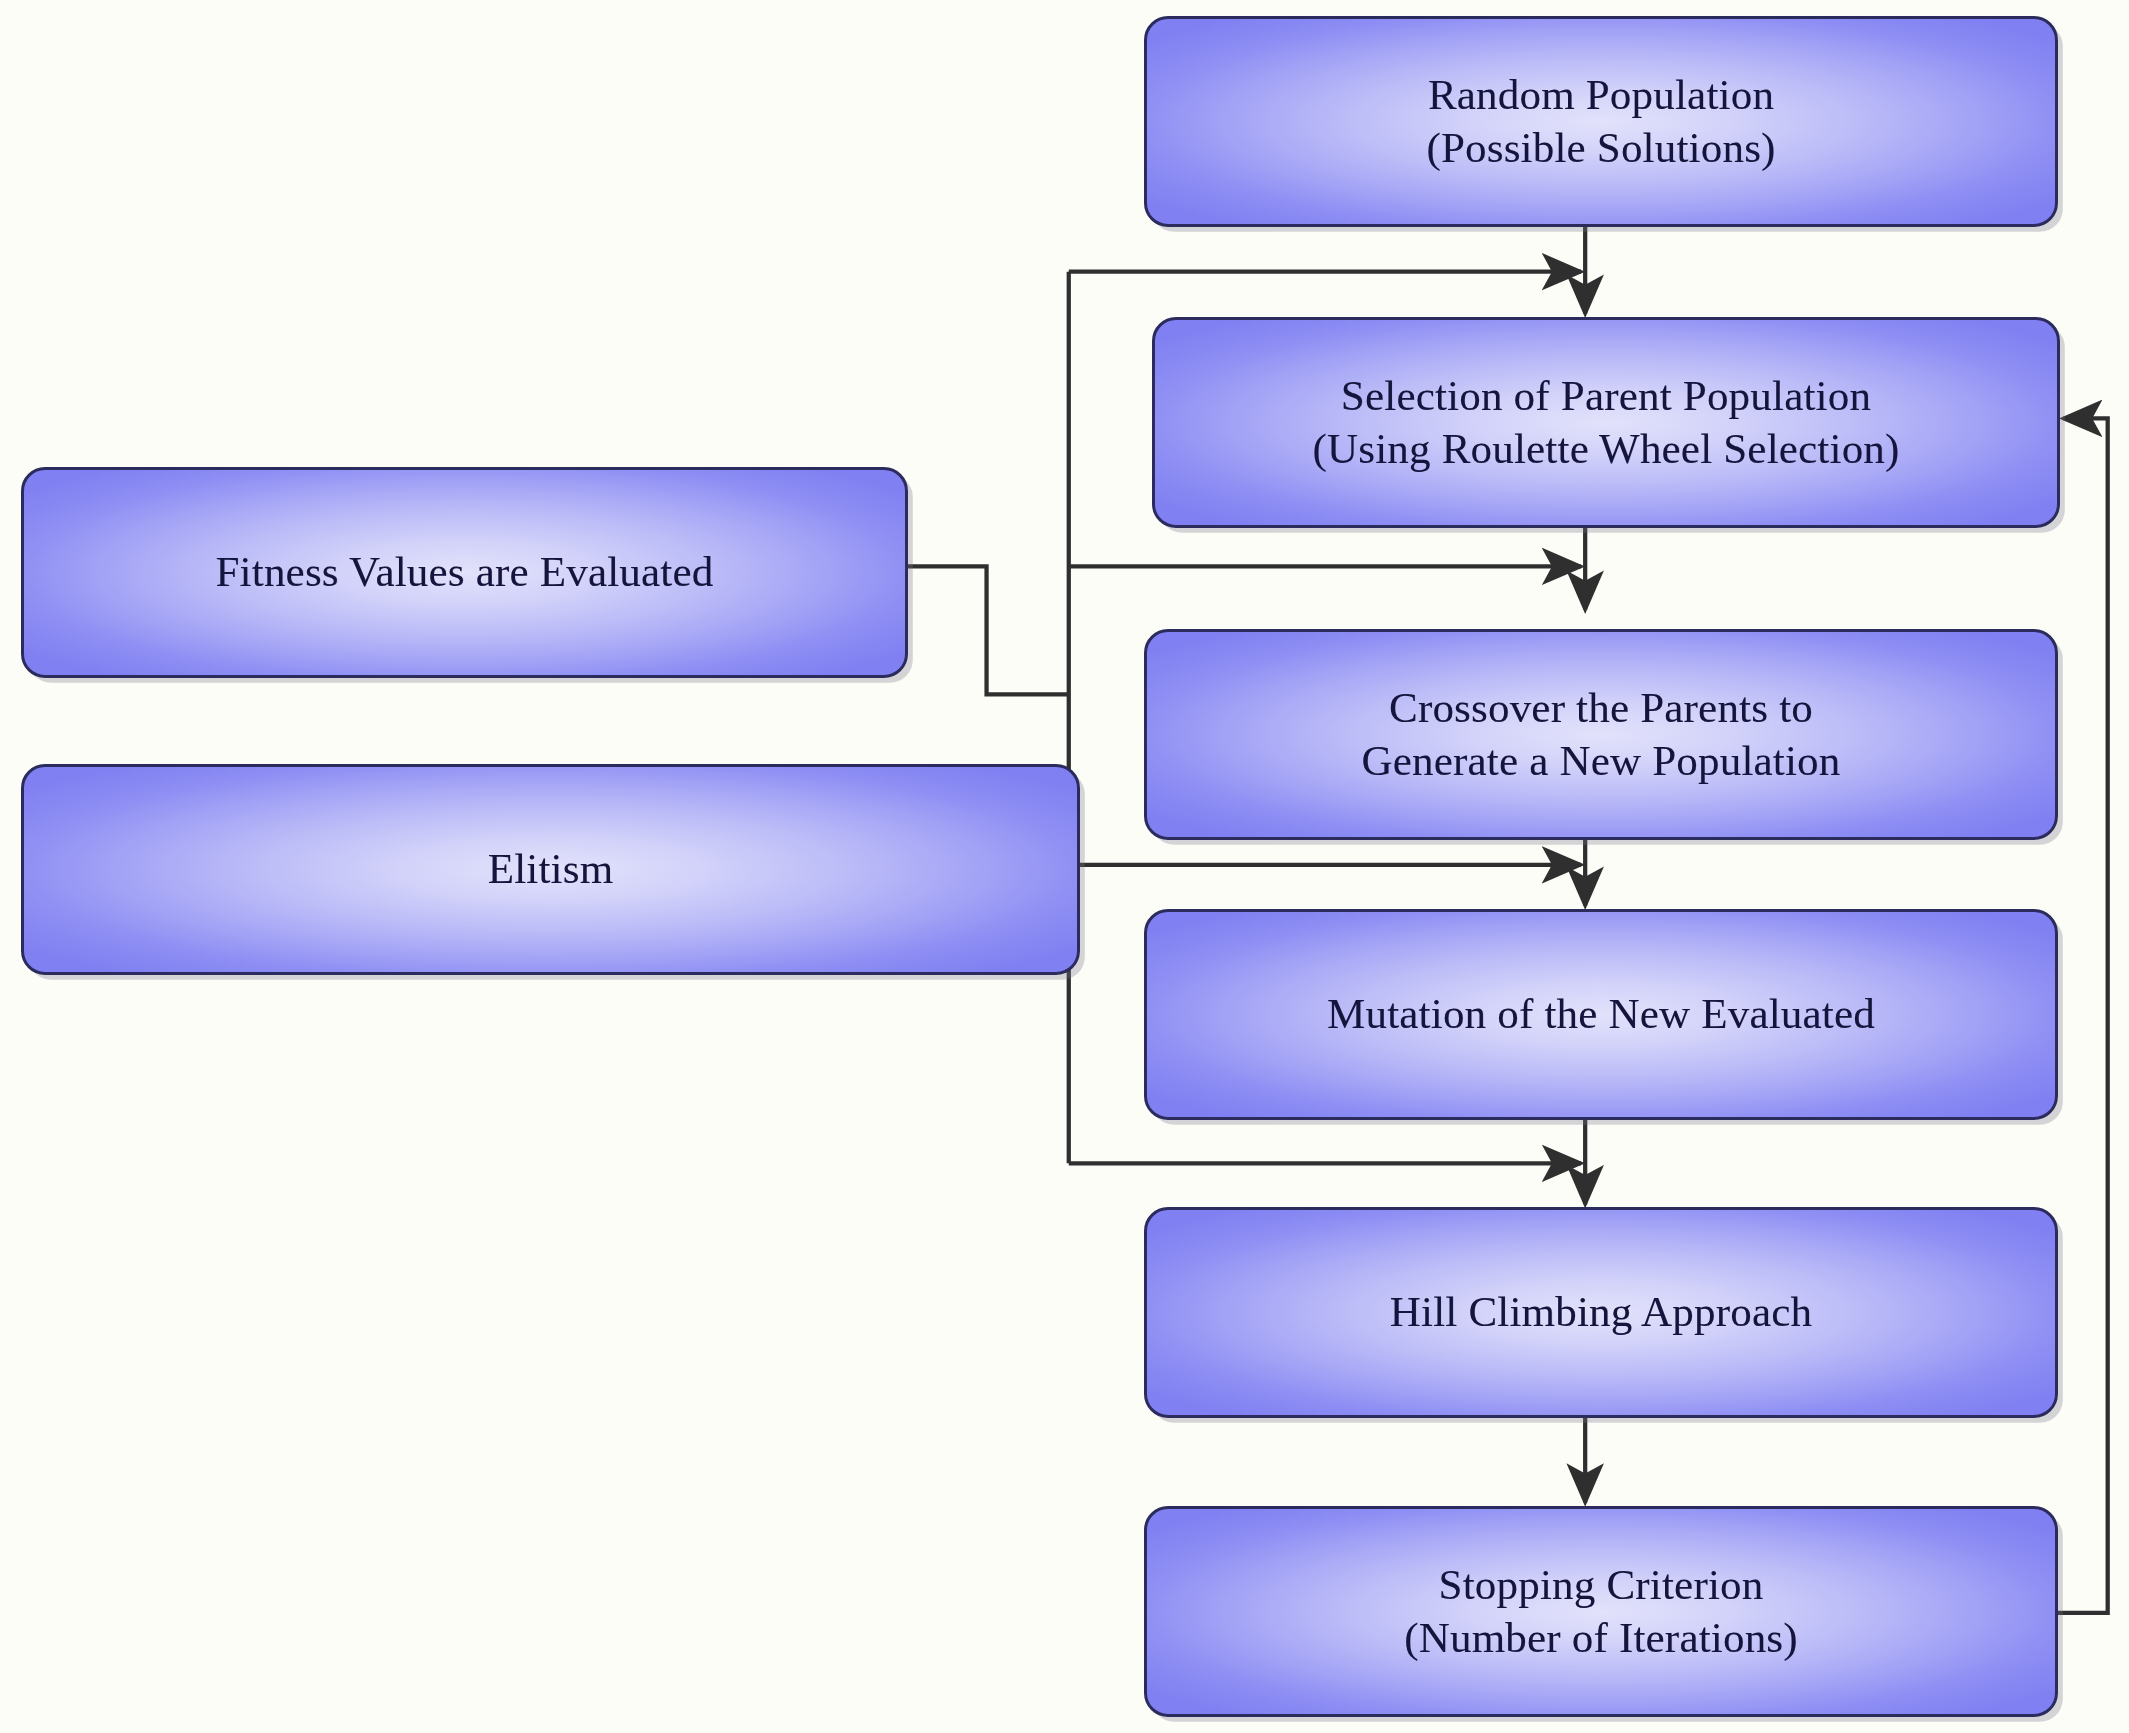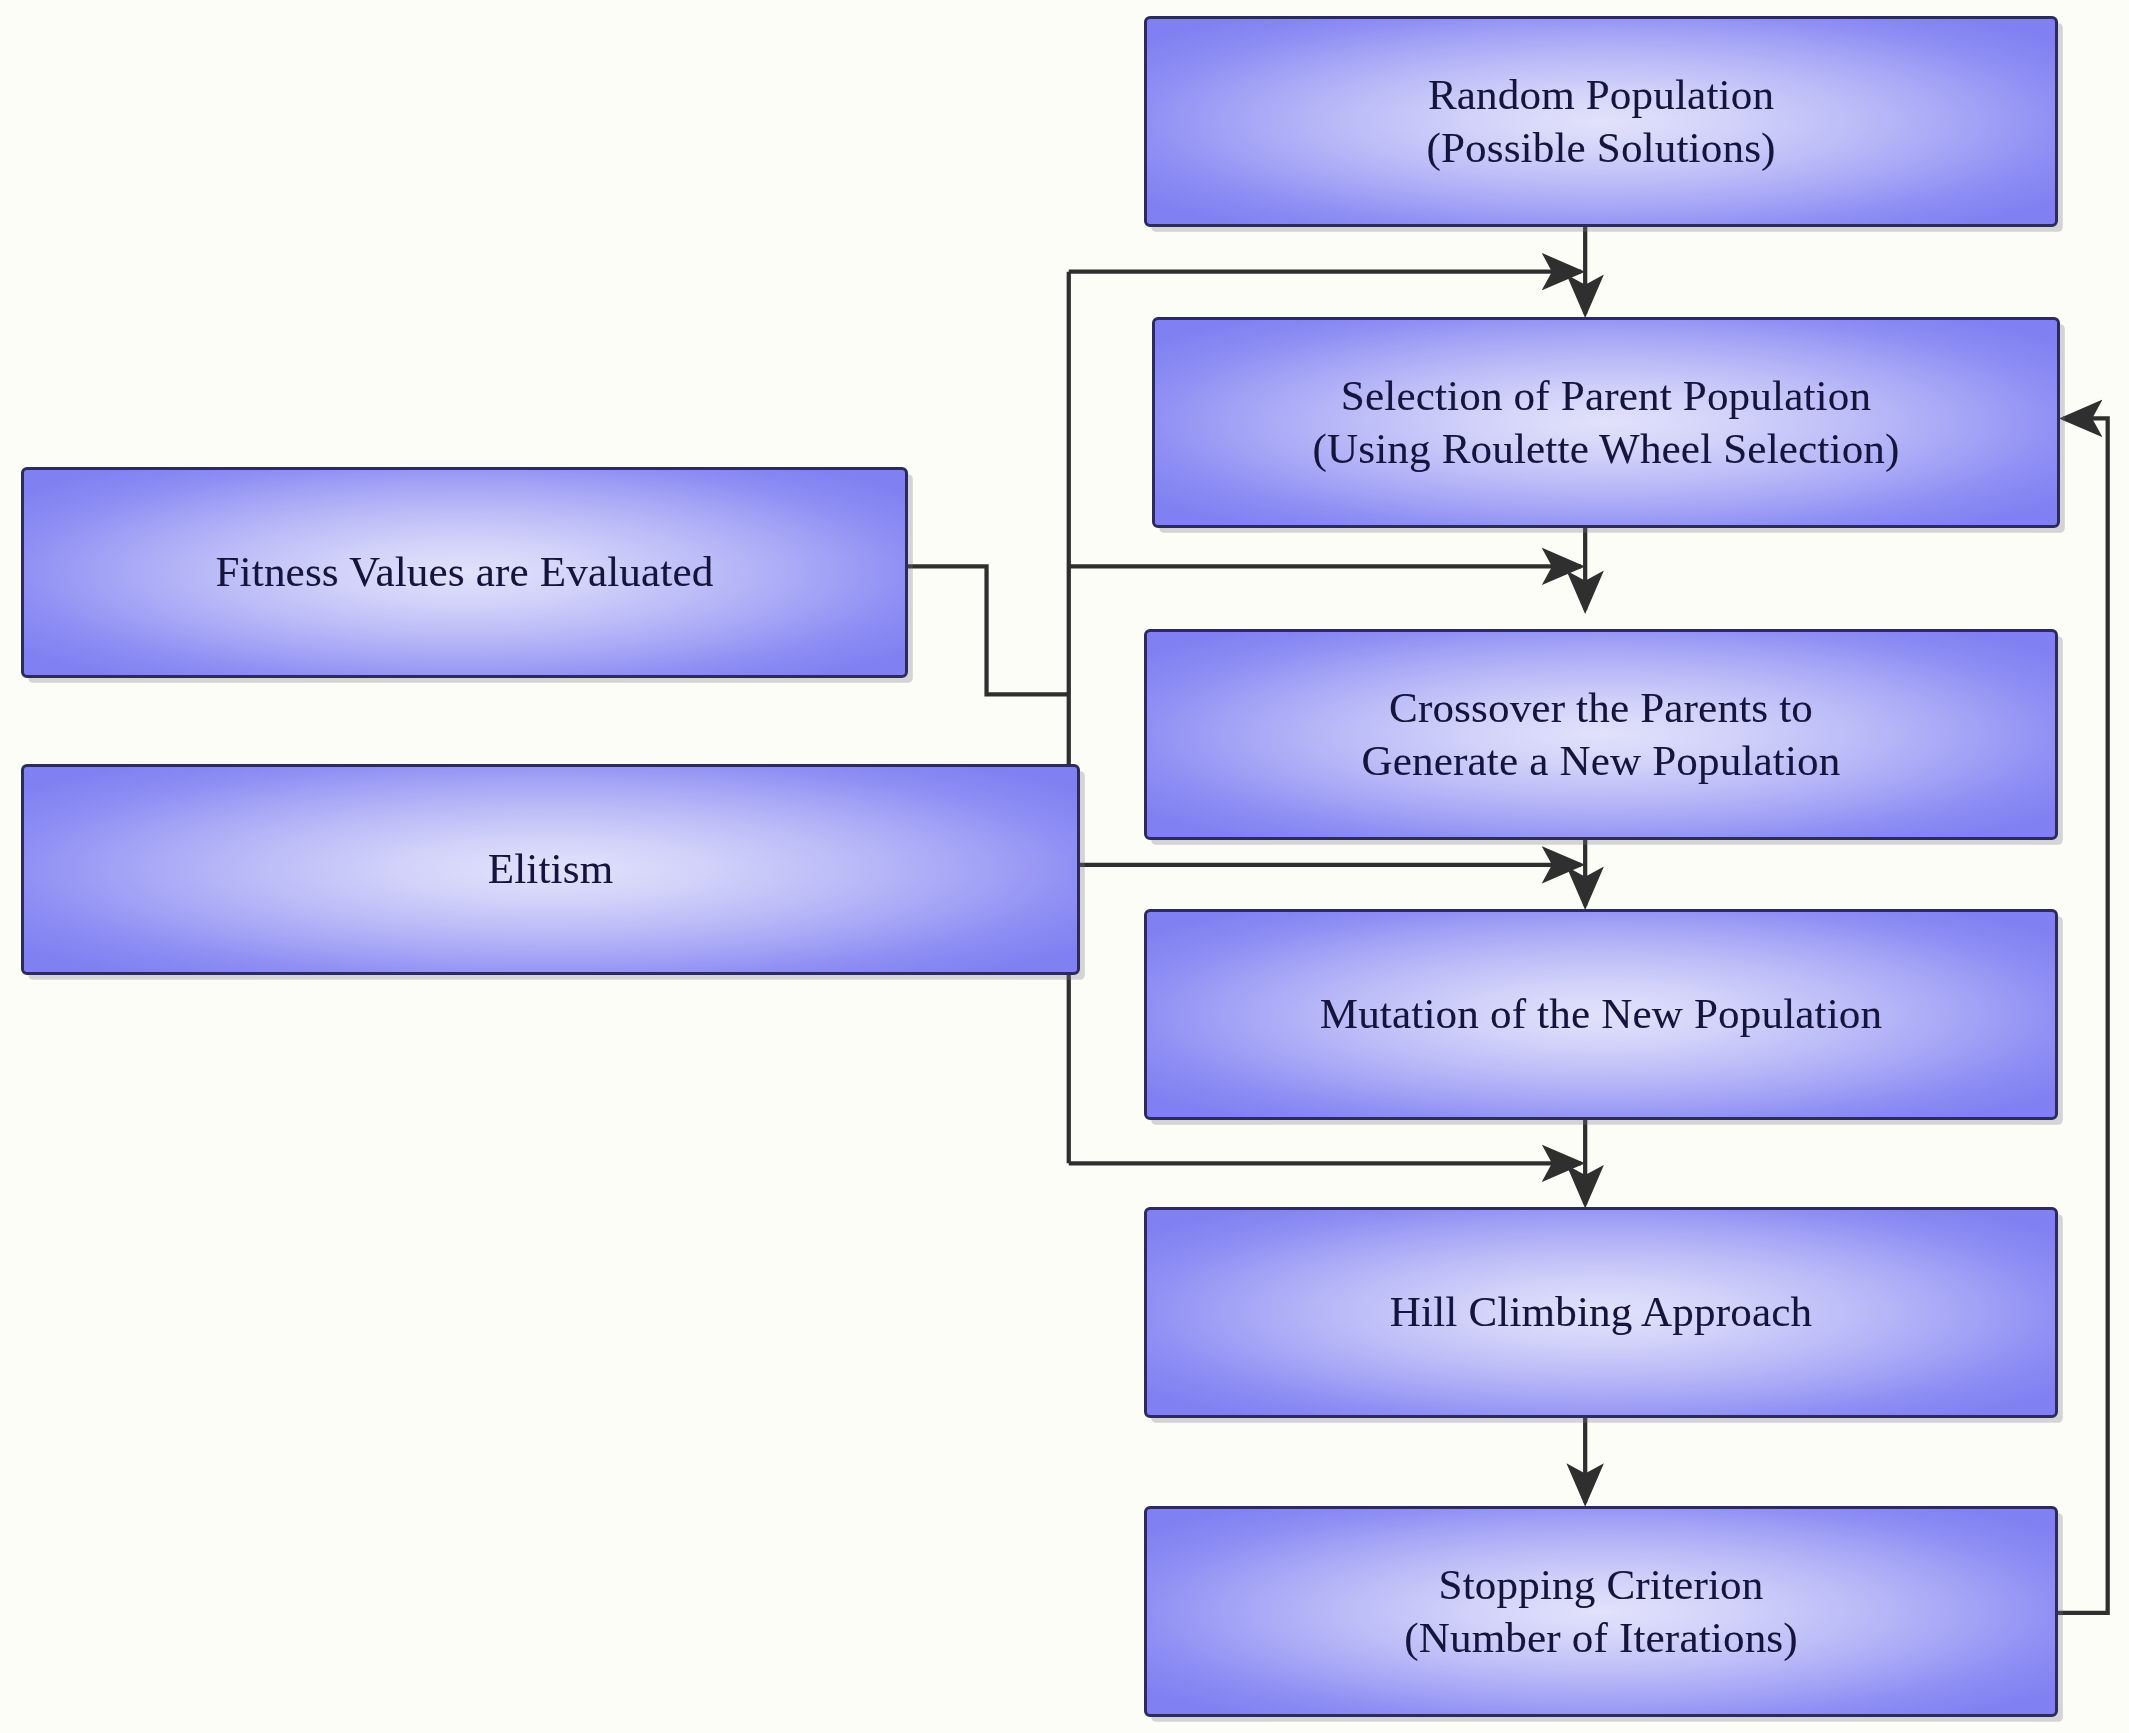--- a/index.html
+++ b/index.html
@@ -21,21 +21,21 @@
     left: 0;
     top: 0;
     width: 2129px;
     height: 1734px;
     pointer-events: none;
   }
   .node {
     position: absolute;
     box-sizing: border-box;
     border: 3px solid #2b2b5e;
-    border-radius: 6px;
+    border-radius: 24px;
     background:
       radial-gradient(ellipse 62% 66% at 50% 50%,
         #e2e2fb 0%,
         #d3d3fa 22%,
         #bcbcf8 45%,
         #a3a3f6 66%,
         #8e8ef4 82%,
         #8080f2 100%);
     box-shadow: 6px 6px 0px -1.2px rgba(120,120,140,0.30);
     display: flex;
@@ -96,21 +96,21 @@
     <span class="label">Selection of Parent Population
 (Using Roulette Wheel Selection)</span>
   </div>
 
   <div class="node" style="left:1144px; top:613px; width:914px; height:211px;margin-top:16px;">
     <span class="label">Crossover the Parents to
 Generate a New Population</span>
   </div>
 
   <div class="node" style="left:1144px; top:909px; width:914px; height:211px;">
-    <span class="label">Mutation of the New Population</span>
+    <span class="label">Mutation of the New Evaluated</span>
   </div>
 
   <div class="node" style="left:1144px; top:1207px; width:914px; height:211px;">
     <span class="label">Hill Climbing Approach</span>
   </div>
 
   <div class="node" style="left:1144px; top:1506px; width:914px; height:211px;">
     <span class="label">Stopping Criterion
 (Number of Iterations)</span>
   </div>

